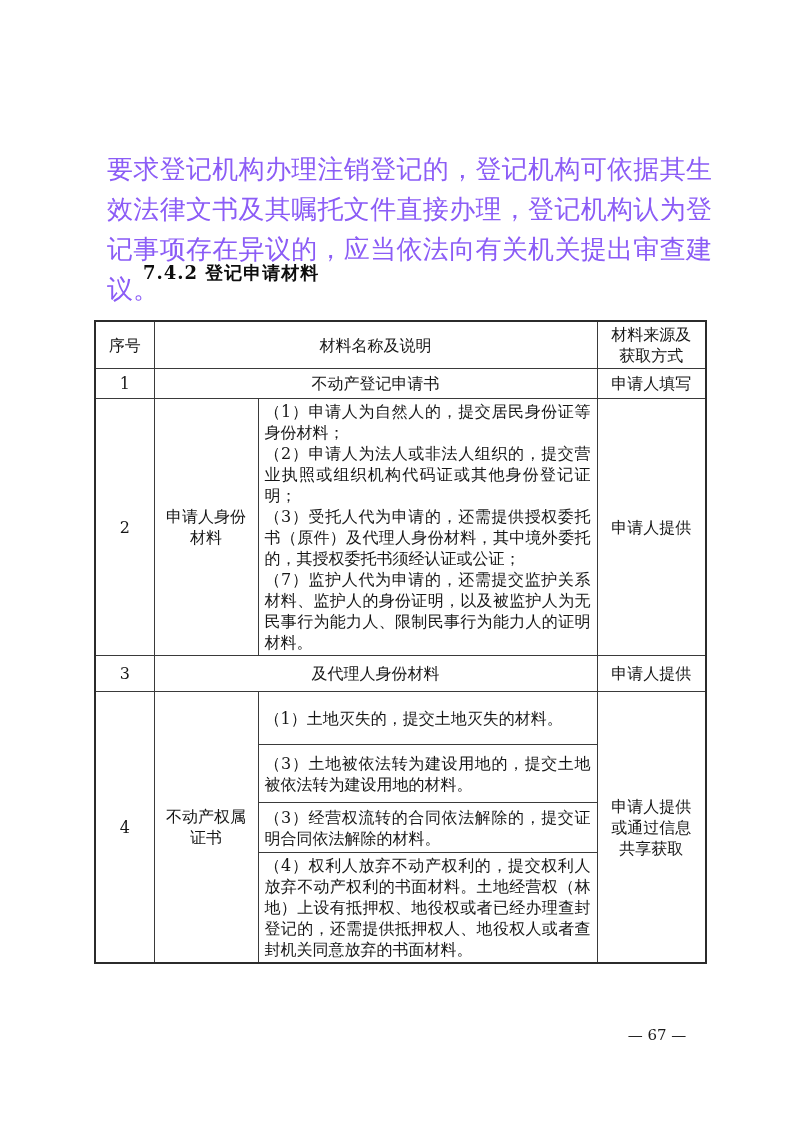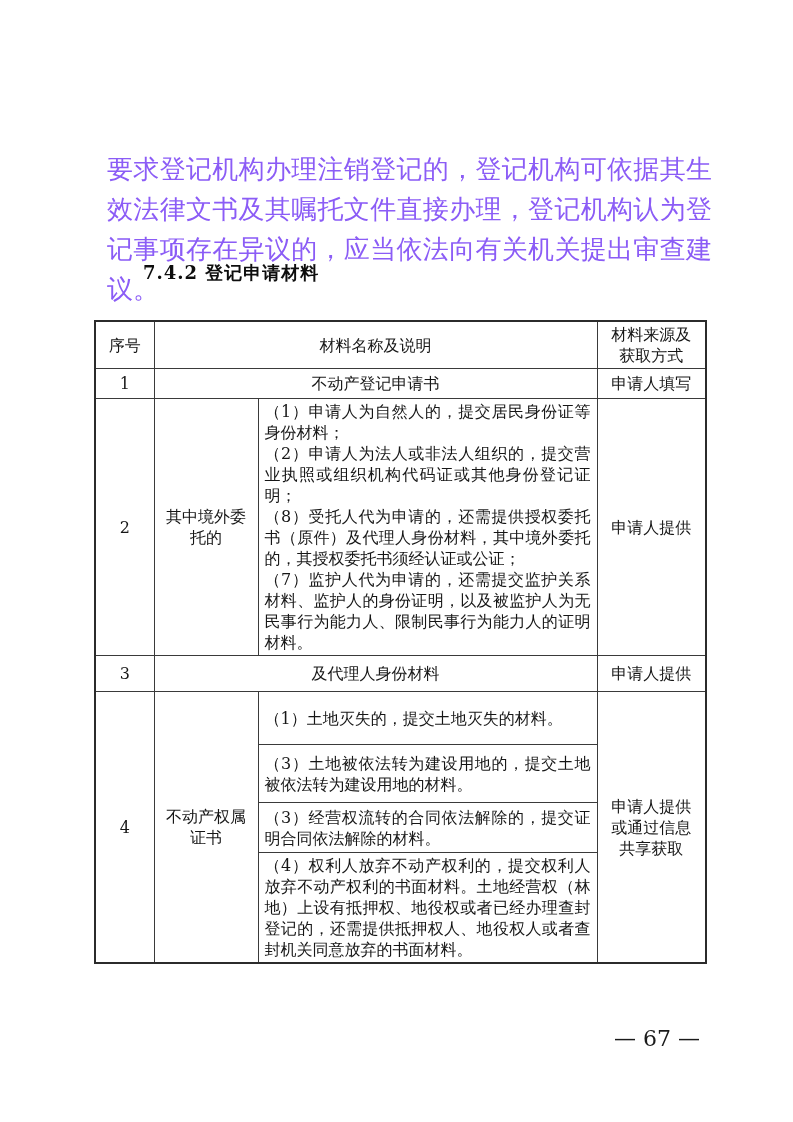--- a/index.html
+++ b/index.html
@@ -55,21 +55,21 @@
   td.center { text-align: center; padding: 2px 3px; }
   td.desc   { text-align: justify; margin-left: 10px; }
   .preline  { white-space: pre-line; }
   .hdr      { line-height: 20px; }
   .pagenum {
     position: absolute;
     left: 609px;
     top: 1026px;
     width: 96px;
     text-align: center;
-    font-size: 22px;
+    font-size: 15px;
     color: #1a1a1a;
   }
 </style>
 </head>
 <body>
 
 <div class="page">
 
   <p class="para">要求登记机构办理注销登记的，登记机构可依据其生效法律文书及其嘱托文件直接办理，登记机构认为登记事项存在异议的，应当依法向有关机关提出审查建议。</p>
 
@@ -91,25 +91,25 @@
       </tr>
 
       <tr style="height:30px">
         <td class="center">1</td>
         <td class="center" colspan="2">不动产登记申请书</td>
         <td class="center">申请人填写</td>
       </tr>
 
       <tr style="height:256px">
         <td class="center">2</td>
-        <td class="center">其中境外委托的</td>
+        <td class="center">申请人身份材料</td>
         <td class="desc">
           <div>（1）申请人为自然人的，提交居民身份证等身份材料；</div>
           <div>（2）申请人为法人或非法人组织的，提交营业执照或组织机构代码证或其他身份登记证明；</div>
-          <div>（8）受托人代为申请的，还需提供授权委托书（原件）及代理人身份材料，其中境外委托的，其授权委托书须经认证或公证；</div>
+          <div>（3）受托人代为申请的，还需提供授权委托书（原件）及代理人身份材料，其中境外委托的，其授权委托书须经认证或公证；</div>
           <div>（7）监护人代为申请的，还需提交监护关系材料、监护人的身份证明，以及被监护人为无民事行为能力人、限制民事行为能力人的证明材料。</div>
         </td>
         <td class="center">申请人提供</td>
       </tr>
 
       <tr style="height:36px">
         <td class="center">3</td>
         <td class="center" colspan="2">及代理人身份材料</td>
         <td class="center">申请人提供</td>
       </tr>

